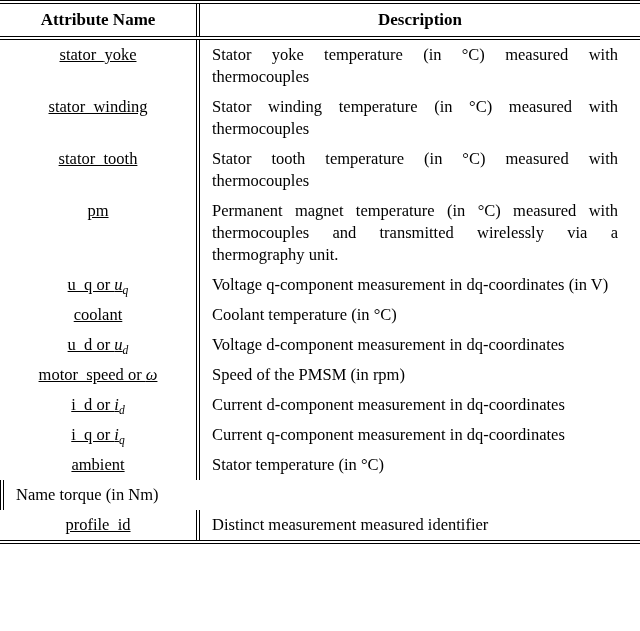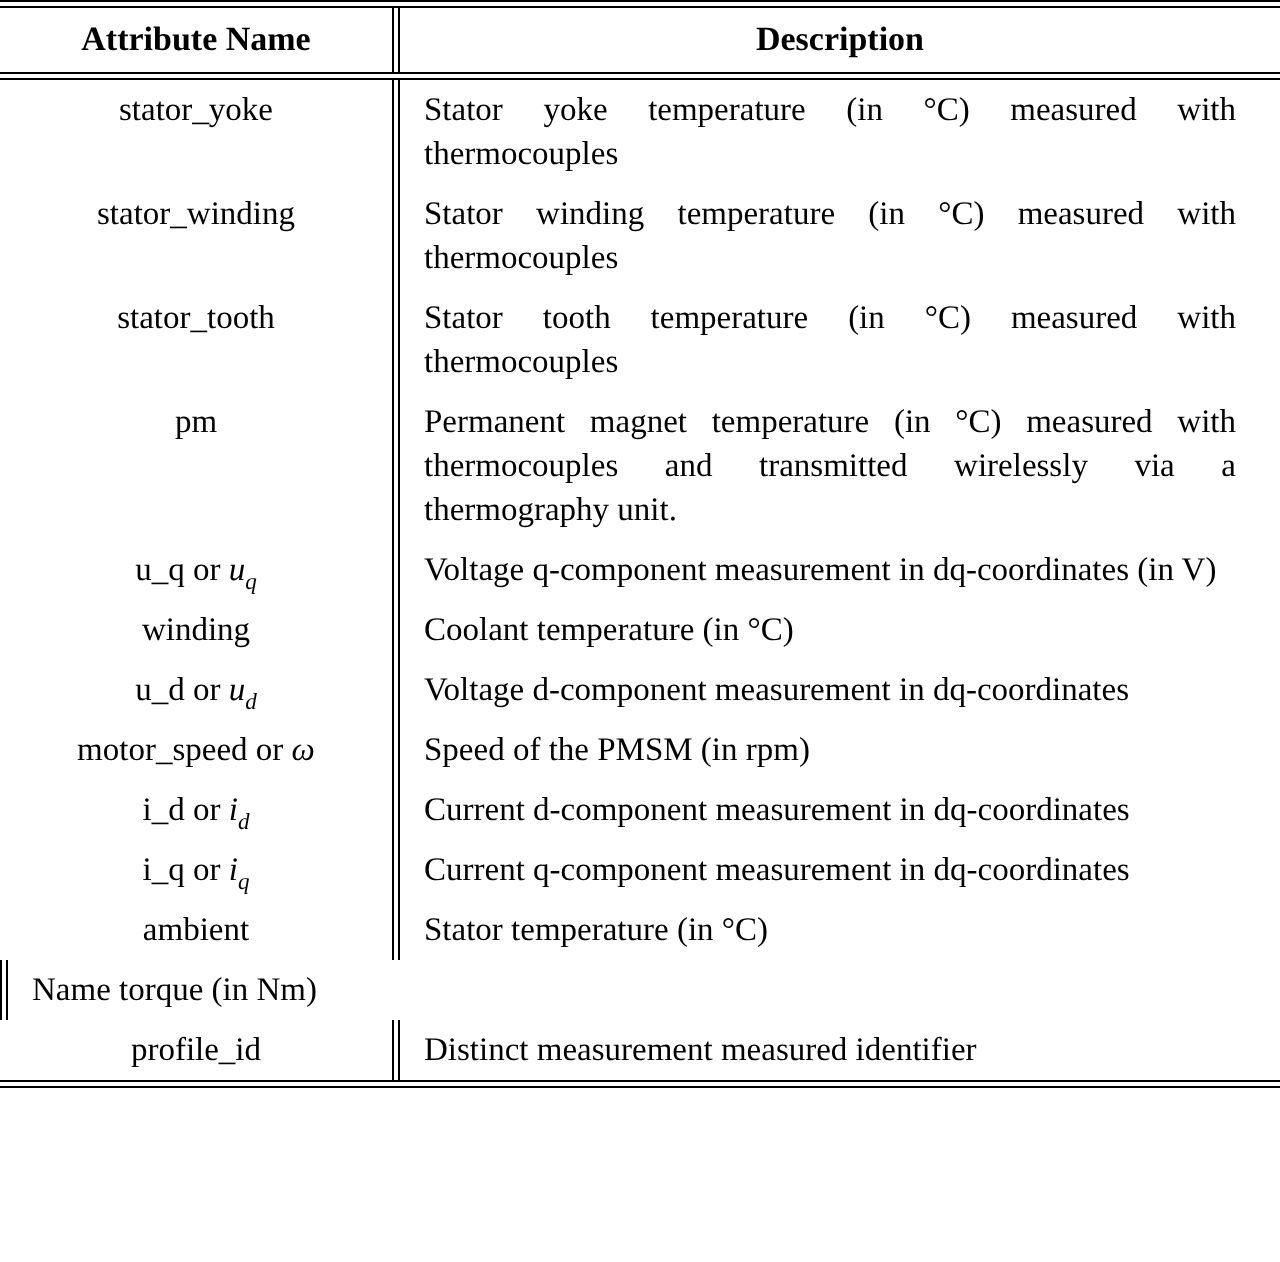--- a/index.html
+++ b/index.html
@@ -46,20 +46,21 @@
     display: flex;
   }
   .name-cell {
     width: 196px;
     flex: none;
     box-sizing: border-box;
     text-align: center;
     font-size: 16.5px;
     line-height: 22px;
     padding: 4px 6px;
+    text-decoration: underline;
   }
   .desc-cell {
     flex: 1;
     box-sizing: border-box;
     border-left: 4px double #000;
     font-size: 16.5px;
     line-height: 22px;
     text-align: justify;
     padding: 4px 22px 4px 12px;
   }
@@ -102,21 +103,21 @@
       <div class="name-cell"><span>pm</span><span class="math"><span></span><sub></sub></span></div>
       <div class="desc-cell">Permanent magnet temperature (in °C) measured with thermocouples and transmitted wirelessly via a thermography unit.</div>
     </div>
 
     <div class="row">
       <div class="name-cell"><span>u_q or </span><span class="math"><span>u</span><sub>q</sub></span></div>
       <div class="desc-cell">Voltage q-component measurement in dq-coordinates (in V)</div>
     </div>
 
     <div class="row">
-      <div class="name-cell"><span>winding</span><span class="math"><span></span><sub></sub></span></div>
+      <div class="name-cell"><span>coolant</span><span class="math"><span></span><sub></sub></span></div>
       <div class="desc-cell">Coolant temperature (in °C)</div>
     </div>
 
     <div class="row">
       <div class="name-cell"><span>u_d or </span><span class="math"><span>u</span><sub>d</sub></span></div>
       <div class="desc-cell">Voltage d-component measurement in dq-coordinates</div>
     </div>
 
     <div class="row">
       <div class="name-cell"><span>motor_speed or </span><span class="math"><span>ω</span><sub></sub></span></div>

